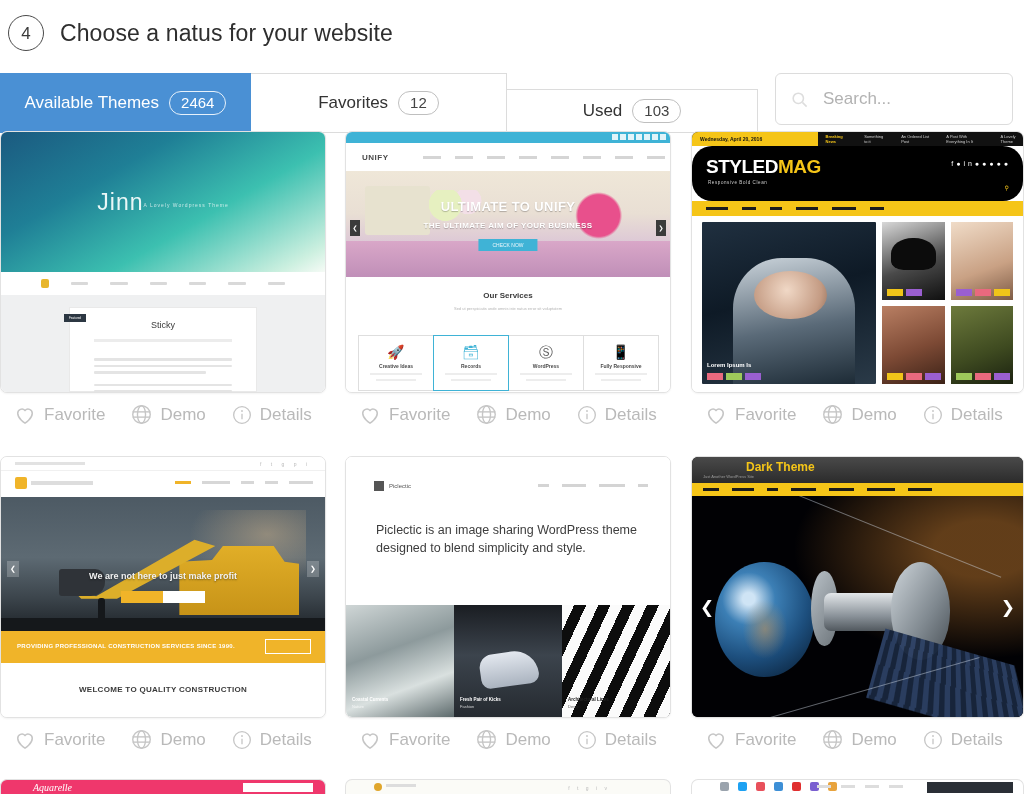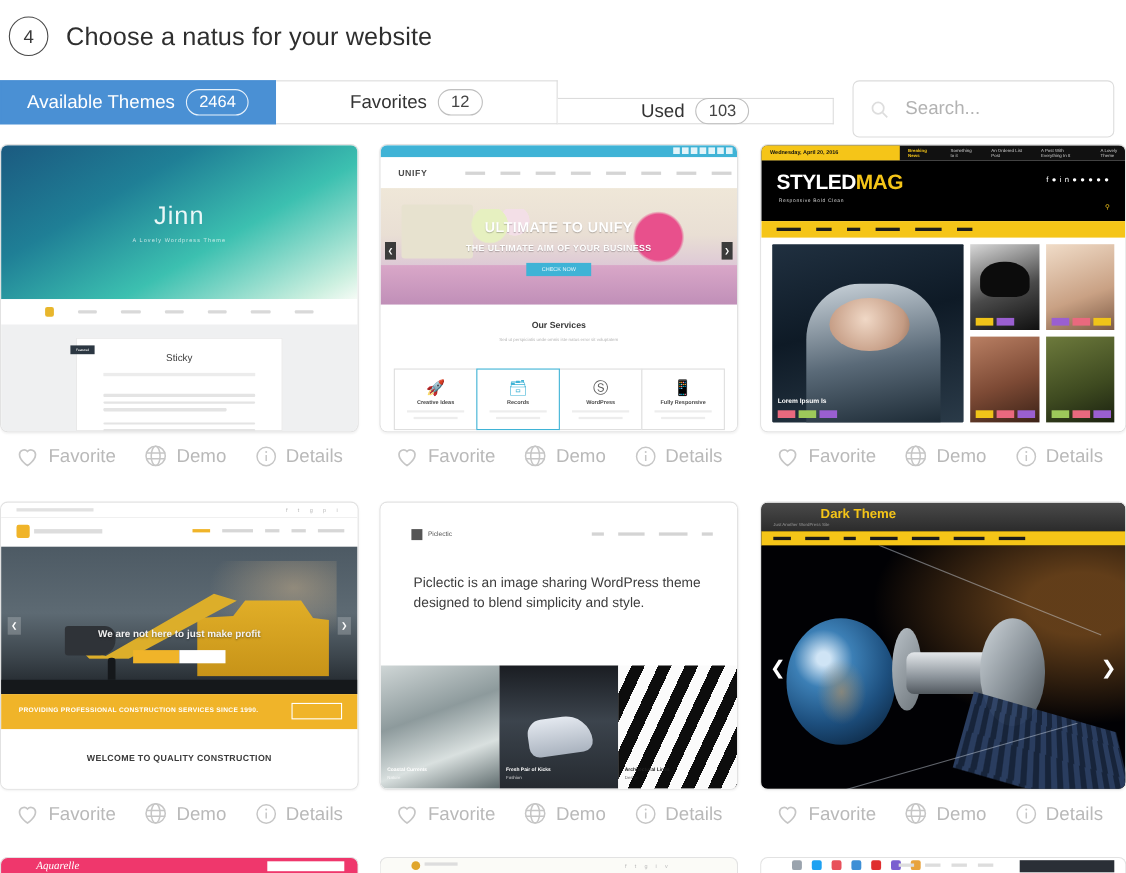--- a/index.html
+++ b/index.html
@@ -17,21 +17,21 @@
   .step-circle {
     width: 36px; height: 36px; border-radius: 50%;
     border: 1.6px solid #4a4a4a; color: #3a3a3a;
     display:flex; align-items:center; justify-content:center;
     font-size: 17px; line-height:1;
   }
   .page-title { font-size: 23px; color: #2e2e2e; letter-spacing: .1px; }
 
   
   .tabbar { position:absolute; left:0; top:73px; width: 1024px; height: 54px; }
-  .tabs { position:absolute; left:0; top:0; display:flex; height:40px; }
+  .tabs { position:absolute; left:0; top:0; display:flex; height:60px; }
   .tab {
     display:flex; align-items:center; justify-content:center; gap:10px;
     background:#fff; border:1px solid #dcdcdc; border-left:none;
     font-size: 17px; color:#333;
   }
   .tab:first-child { border-left: 1px solid #dcdcdc; }
   .tab.active { background:#4a90d4; border-color:#4a90d4; color:#fff; }
   .tab-w1 { width: 251px; }
   .tab-w2 { width: 256px; }
   .tab-w3 { width: 251px; margin-top: 16px; }
@@ -70,21 +70,21 @@
   .thumb-inner { position:absolute; inset:0; overflow:hidden; }
 
   .actions { display:flex; align-items:center; gap: 26px; padding: 11px 12px 0 14px; }
   .action { display:flex; align-items:center; gap:8px; color:#b9b9b9; font-size:17px; cursor:pointer; }
   .action svg { display:block; }
 
   
   .jinn-hero {
     position:absolute; left:0; right:0; top:0; height: 140px;
     background: linear-gradient(150deg,#1b5a80 0%, #1f7f96 32%, #3cc0b0 62%, #cdf0e0 92%, #f6fbf6 100%);
-    display:flex; flex-direction:column; align-items:center; justify-content:center;
+    display:flex; flex-direction:row; align-items:center; justify-content:center;
   }
   .jinn-title { color:#eaf7f7; font-size: 23px; font-weight:300; letter-spacing:1px; }
   .jinn-sub { color:rgba(255,255,255,.72); font-size:5px; margin-top:6px; letter-spacing:1px; }
   .jinn-nav { position:absolute; left:0; right:0; top:140px; height:23px; background:#fff;
               display:flex; align-items:center; gap:22px; padding:0 40px; }
   .jinn-logo { width:9px; height:9px; background:#e8b62c; border-radius:2px; }
   .jinn-navlink { width:20px; height:3px; background:#d9d9d9; border-radius:1px; }
   .jinn-body { position:absolute; left:0; right:0; top:163px; bottom:0; background:#eff0f1; }
   .jinn-card { position:absolute; left:68px; right:68px; top:12px; bottom:0; background:#fff; border:1px solid #e9e9e9; }
   .jinn-tag { position:absolute; left:-6px; top:6px; background:#2c3742; color:#fff; font-size:3px; padding:2px 5px; }
@@ -130,21 +130,21 @@
   .u-box .lbl { font-size:5px; color:#4a4a4a; font-weight:bold; }
   .u-box .ln { width:70%; height:2px; background:#ededed; }
 
   
   .sm-wrap { position:absolute; inset:0; background:#fff; }
   .sm-ticker { position:absolute; left:0; right:0; top:0; height:14px; background:#111; display:flex; align-items:center; }
   .sm-date { background:#f5c518; color:#111; font-size:5px; font-weight:bold; padding:3px 8px; height:100%;
              display:flex; align-items:center; width:44%; }
   .sm-news { color:#cfcfcf; font-size:4px; padding-left:8px; display:flex; gap:16px; }
   .sm-news b { color:#f5c518; }
-  .sm-head { position:absolute; left:0; right:0; top:14px; height:55px; background:#000; }
+  .sm-head { position:absolute; left:0; right:0; top:14px; height:55px; background:#000;border-radius:20px; }
   .sm-logo { position:absolute; left:14px; top:10px; font-size:19px; font-weight:bold; color:#fff; letter-spacing:-.5px; }
   .sm-logo span { color:#f5c518; }
   .sm-tag { position:absolute; left:16px; top:34px; font-size:4.5px; color:#cfcfcf; letter-spacing:.6px; }
   .sm-social { position:absolute; right:12px; top:14px; color:#fff; font-size:7px; letter-spacing:3px; }
   .sm-srch { position:absolute; right:14px; top:38px; color:#f5c518; font-size:6px; }
   .sm-menu { position:absolute; left:0; right:0; top:69px; height:15px; background:#f5c518;
              display:flex; align-items:center; gap:14px; padding-left:14px; }
   .sm-menu i { display:block; height:3px; background:#1c1c1c; }
   .sm-grid { position:absolute; left:10px; right:10px; top:90px; bottom:8px; display:flex; gap:6px; }
   .sm-big { flex:0 0 56%; position:relative; border-radius:1px; overflow:hidden;

